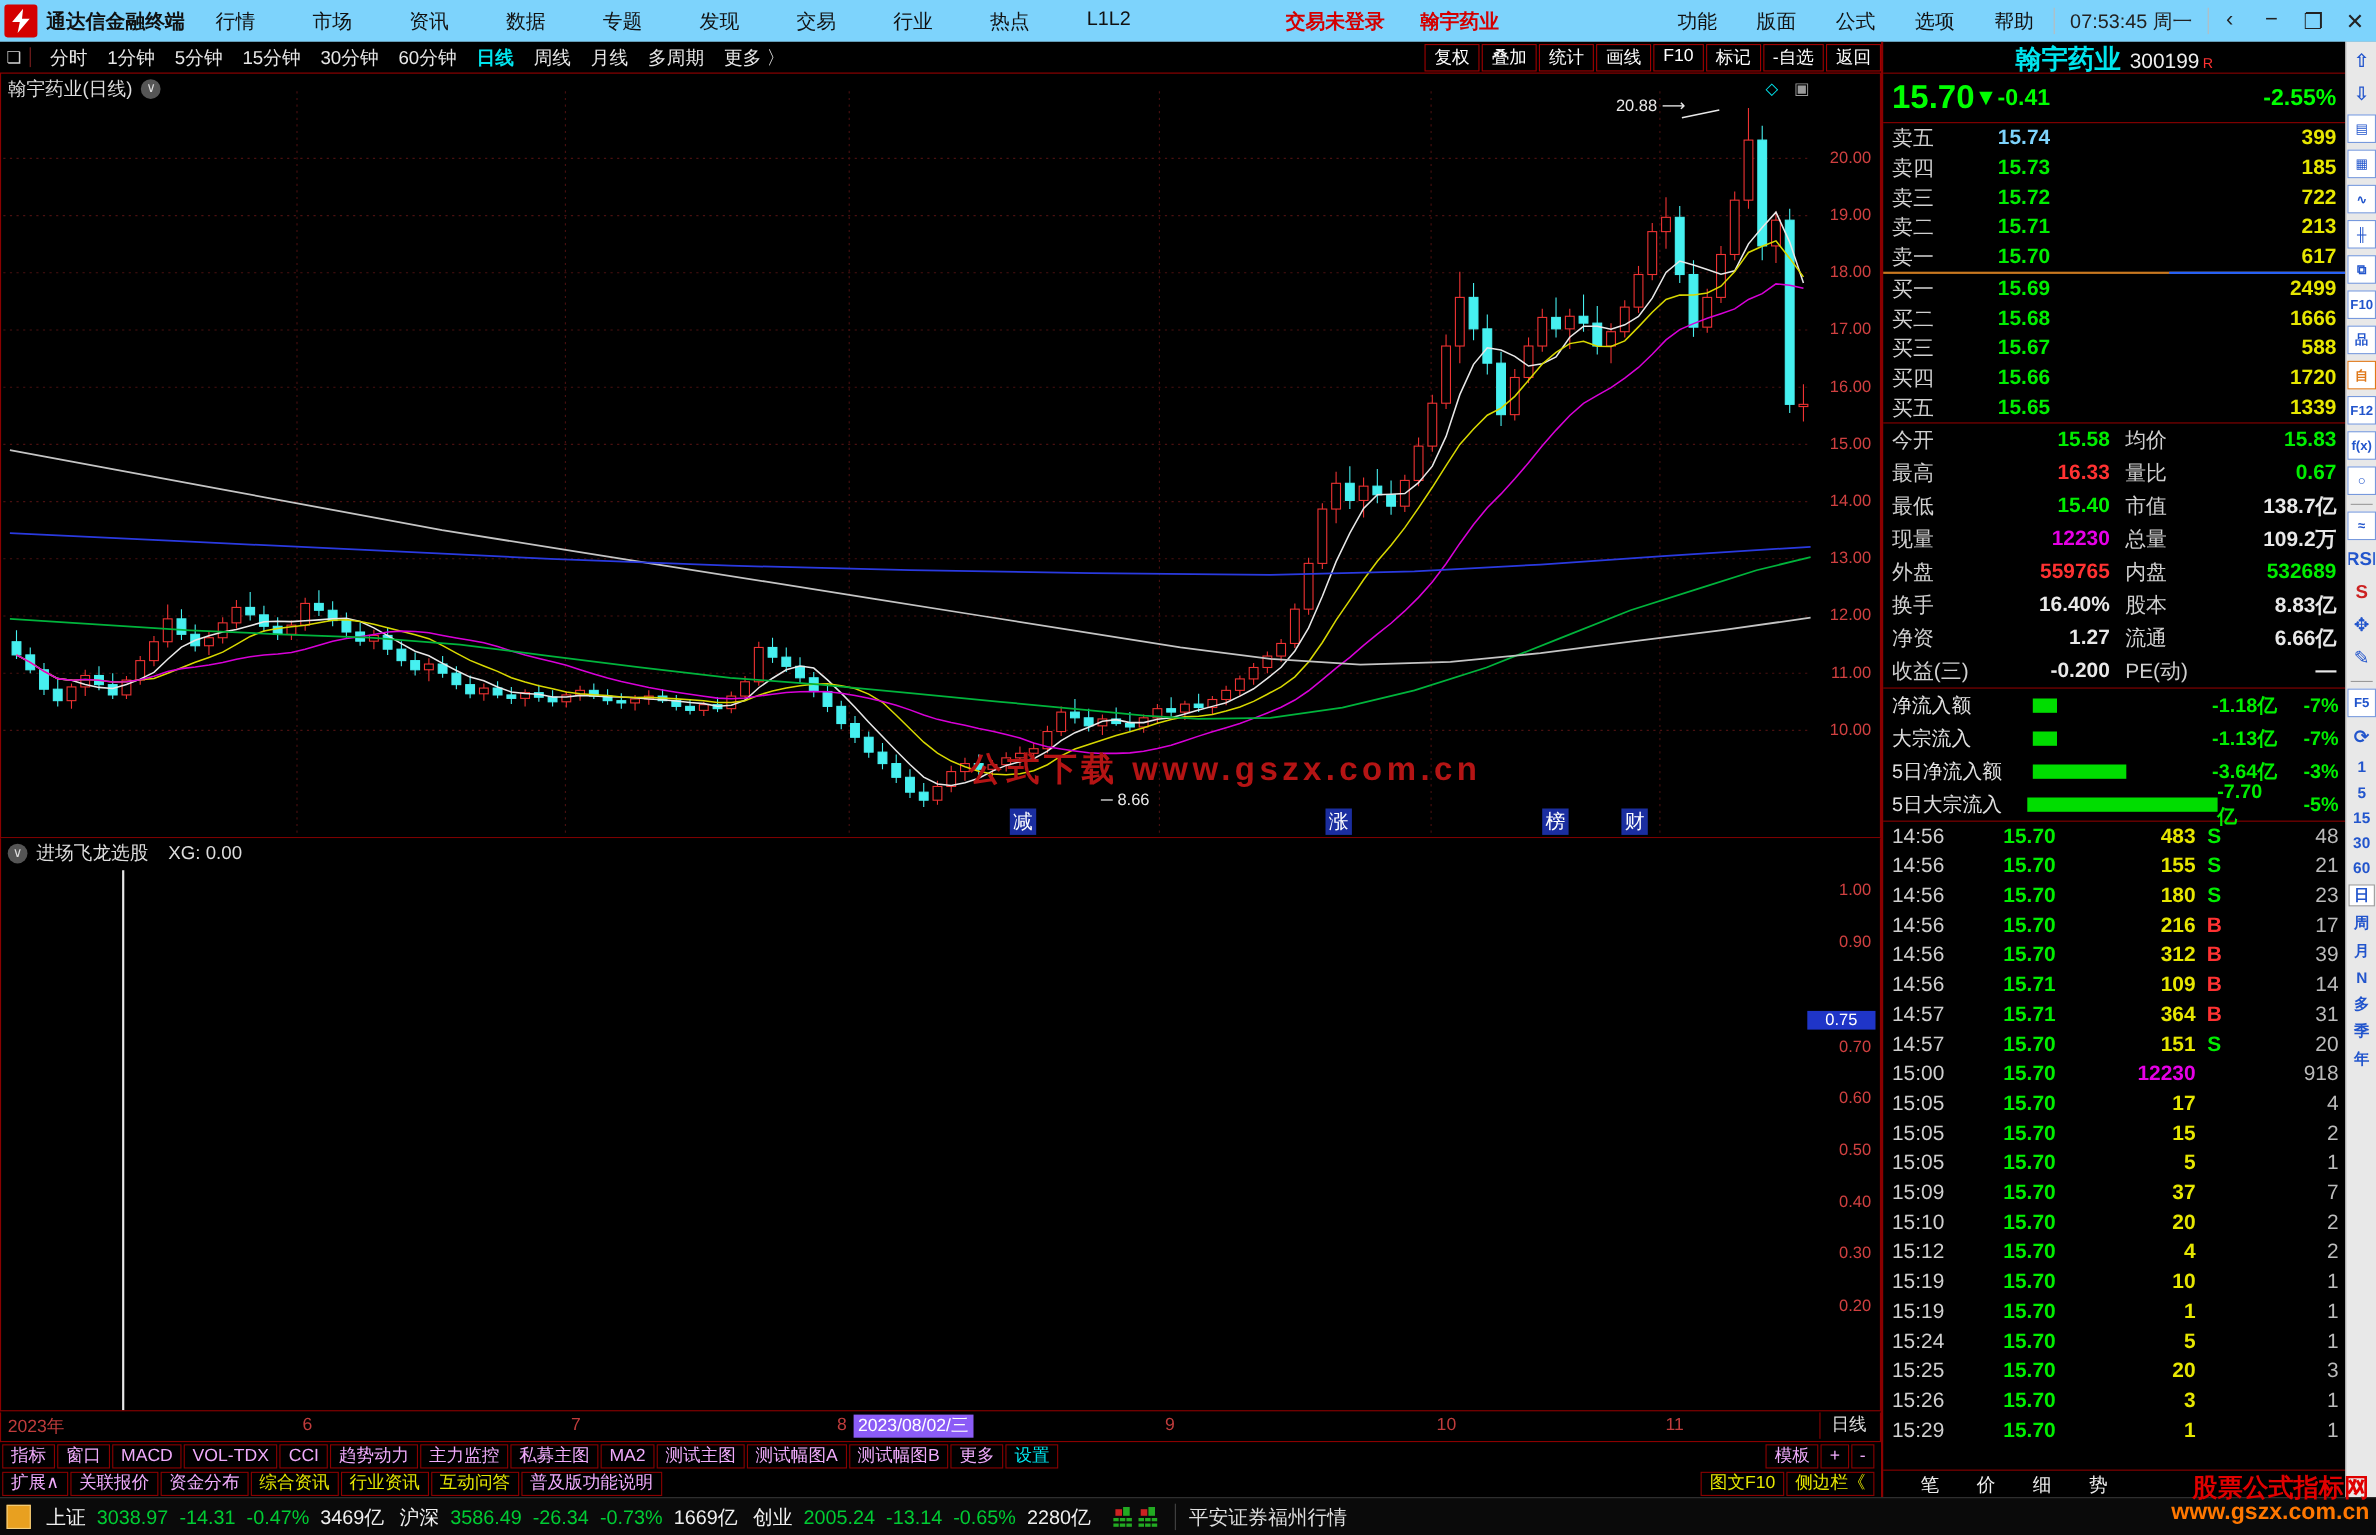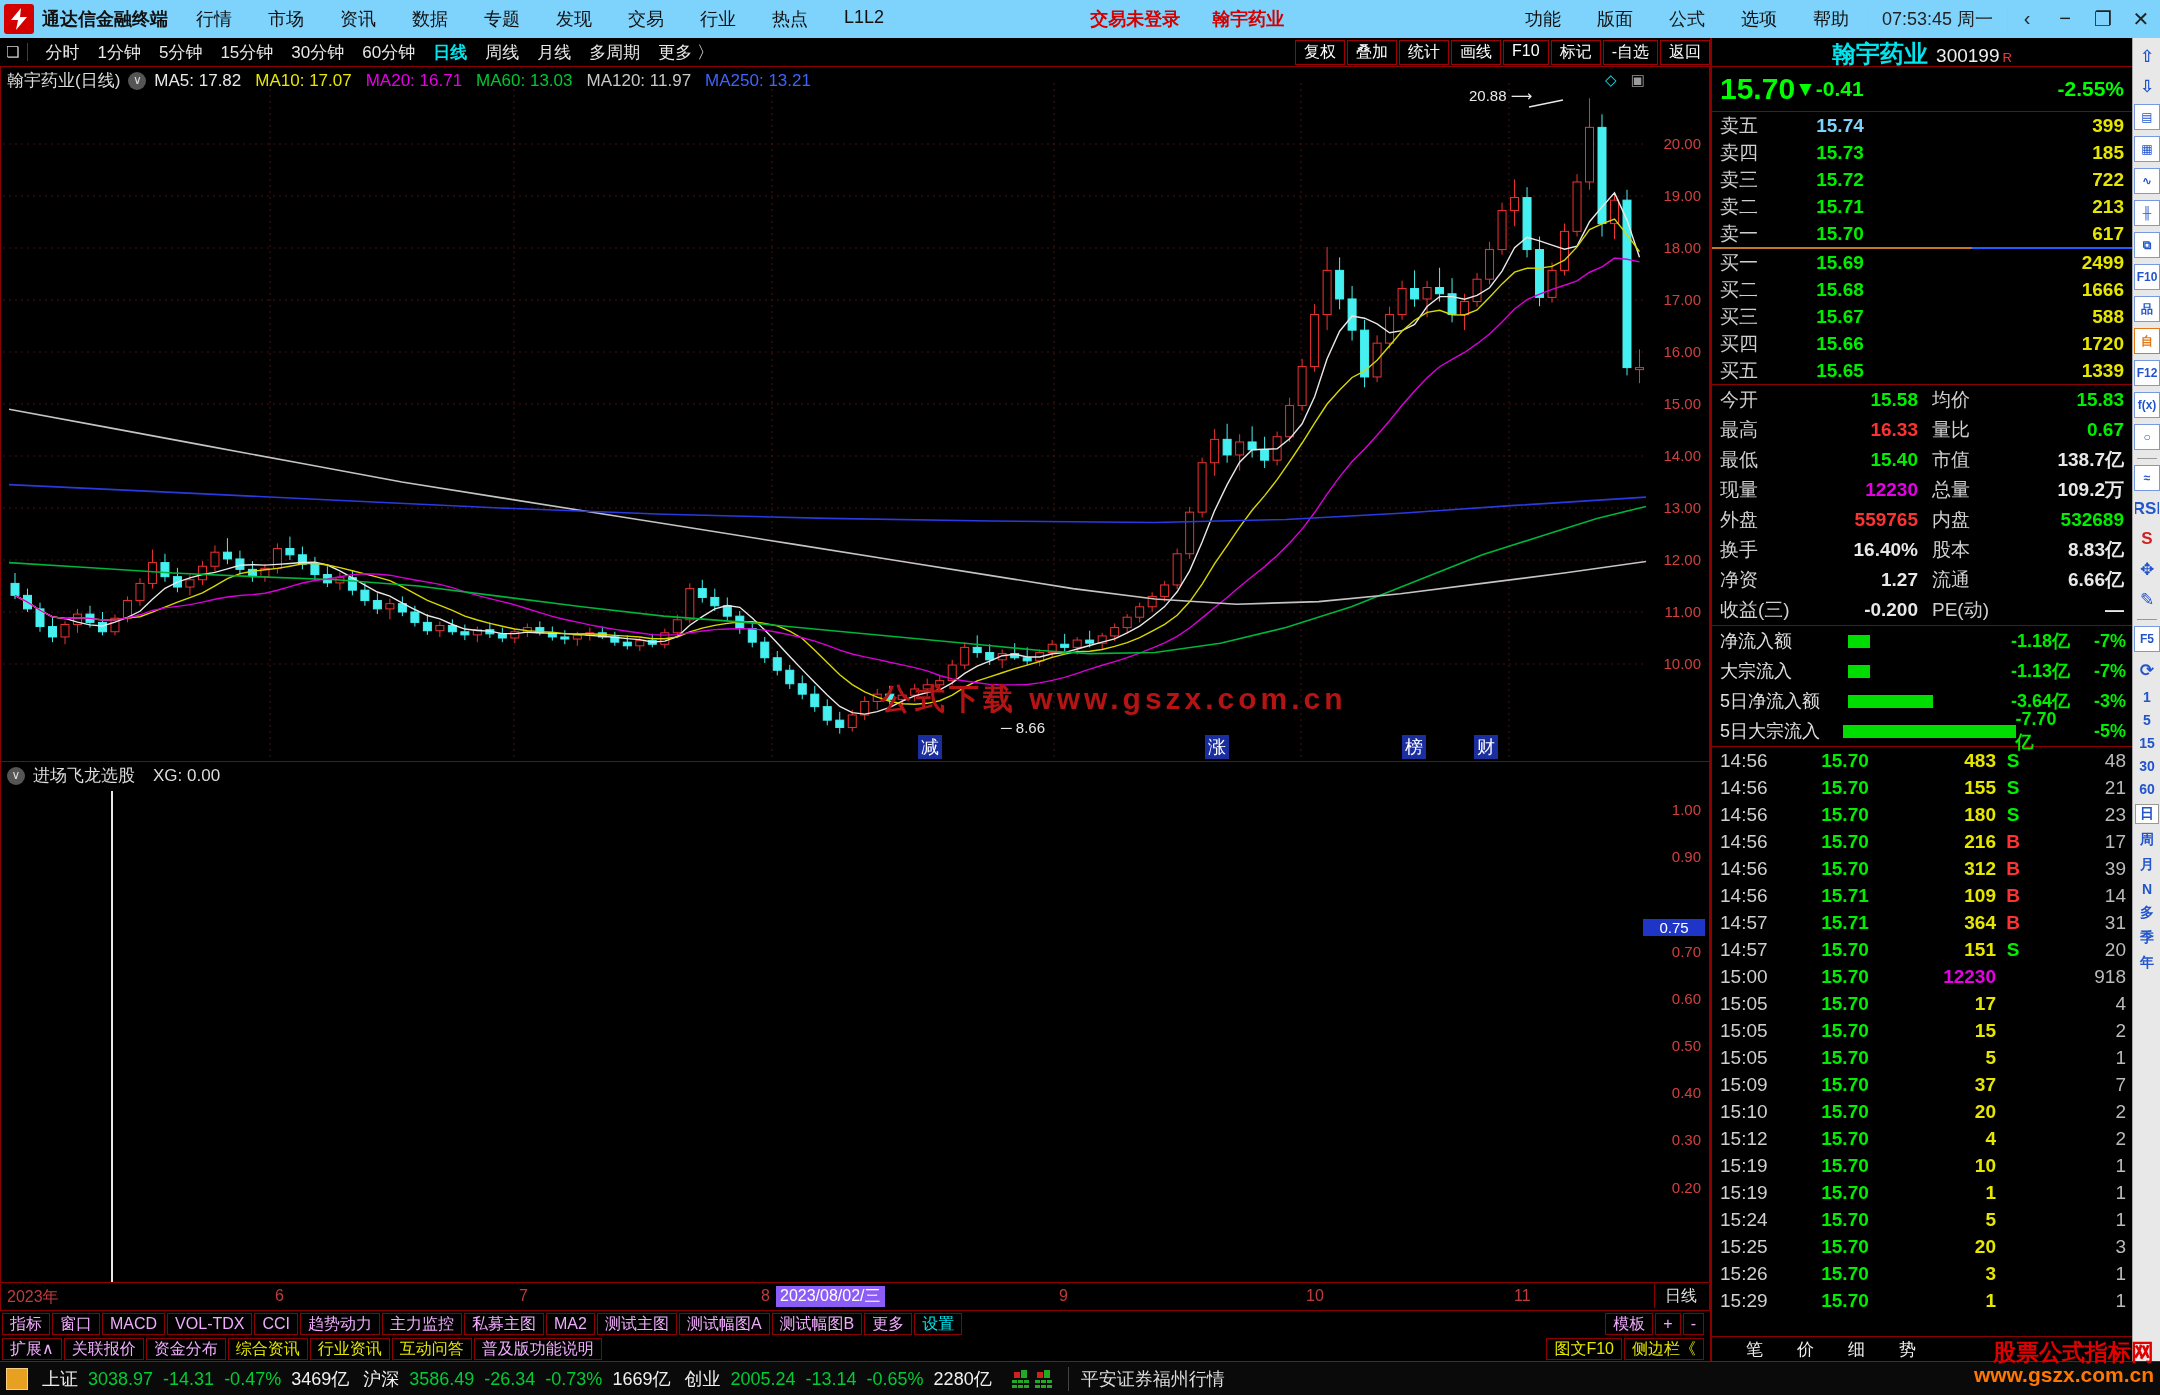--- a/index.html
+++ b/index.html
@@ -115,21 +115,21 @@
 </head>
 <body>
 
 <div id="menubar">
   <div id="logo">
     <svg width="24" height="24" viewBox="0 0 24 24">
         <polygon points="14,1 4,13 11,13 9,23 20,10 13,10" fill="#fff"></polygon>
       </svg>
   </div>
   <span class="menu-item menu-brand">通达信金融终端</span>
-  <span id="menu-items" style="display:flex;">
+  <span id="menu-items" style="display:flex;gap:16px;">
       <span class="menu-item">行情</span>
       <span class="menu-item">市场</span>
       <span class="menu-item">资讯</span>
       <span class="menu-item">数据</span>
       <span class="menu-item">专题</span>
       <span class="menu-item">发现</span>
       <span class="menu-item">交易</span>
       <span class="menu-item">行业</span>
       <span class="menu-item">热点</span>
       <span class="menu-item">L1L2</span>
@@ -178,28 +178,20 @@
       <span class="tb-btn">标记</span>
       <span class="tb-btn">-自选</span>
       <span class="tb-btn">返回</span>
     </span>
 </div>
 
 <div id="chart-panel">
   <div id="chart-title">
     <span>翰宇药业(日线)</span>
     <span class="chev">∨</span>
-    <span id="ma-legend" style="display:flex;">
-        <span class="ma" style="color: rgb(232, 232, 232);">MA5: 17.82</span>
-        <span class="ma" style="color: rgb(230, 230, 0);">MA10: 17.07</span>
-        <span class="ma" style="color: rgb(230, 0, 230);">MA20: 16.71</span>
-        <span class="ma" style="color: rgb(0, 200, 50);">MA60: 13.03</span>
-        <span class="ma" style="color: rgb(200, 200, 200);">MA120: 11.97</span>
-        <span class="ma" style="color: rgb(60, 100, 255);">MA250: 13.21</span>
-      </span>
   </div>
   <div id="chart-corner">
     <span>◇</span>
     <span class="sq">▣</span>
   </div>
   <svg id="ksvg" width="1708" height="694">
       <line x1="2" y1="77" x2="1645" y2="77" stroke="#4a1010" stroke-width="1" stroke-dasharray="2,4"></line>
       <line x1="2" y1="129" x2="1645" y2="129" stroke="#4a1010" stroke-width="1" stroke-dasharray="2,4"></line>
       <line x1="2" y1="181" x2="1645" y2="181" stroke="#4a1010" stroke-width="1" stroke-dasharray="2,4"></line>
       <line x1="2" y1="233" x2="1645" y2="233" stroke="#4a1010" stroke-width="1" stroke-dasharray="2,4"></line>

